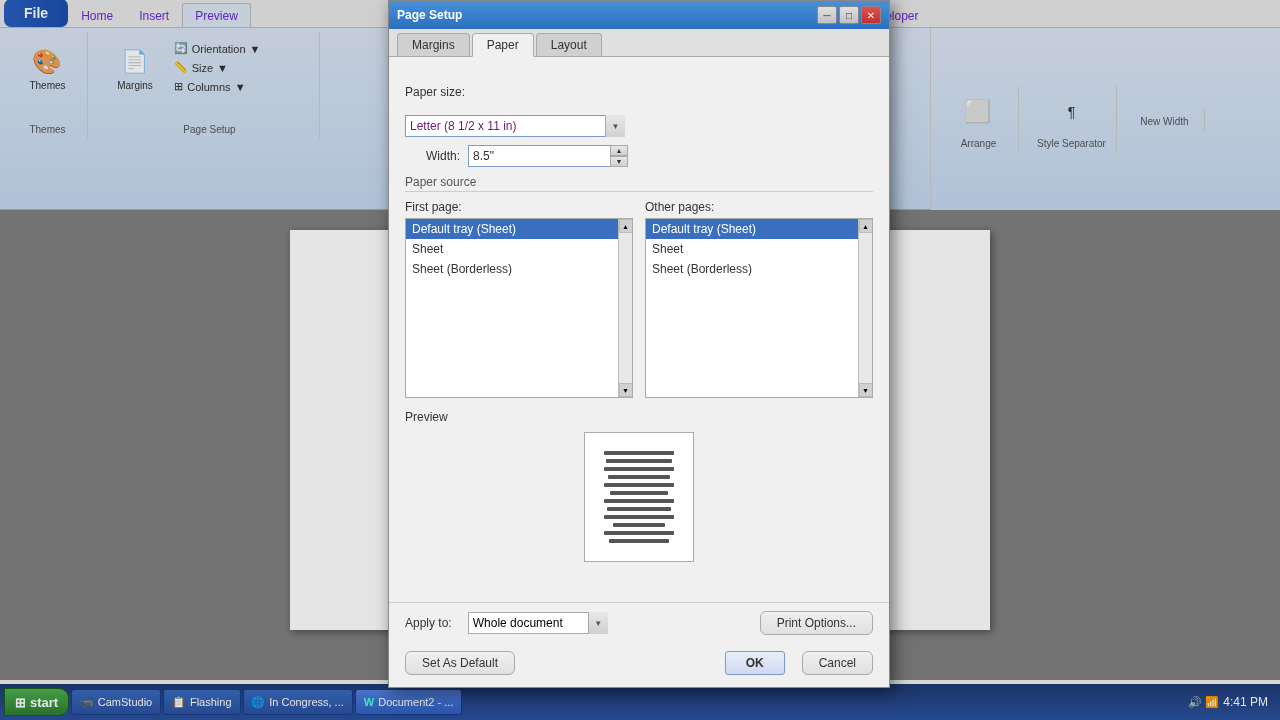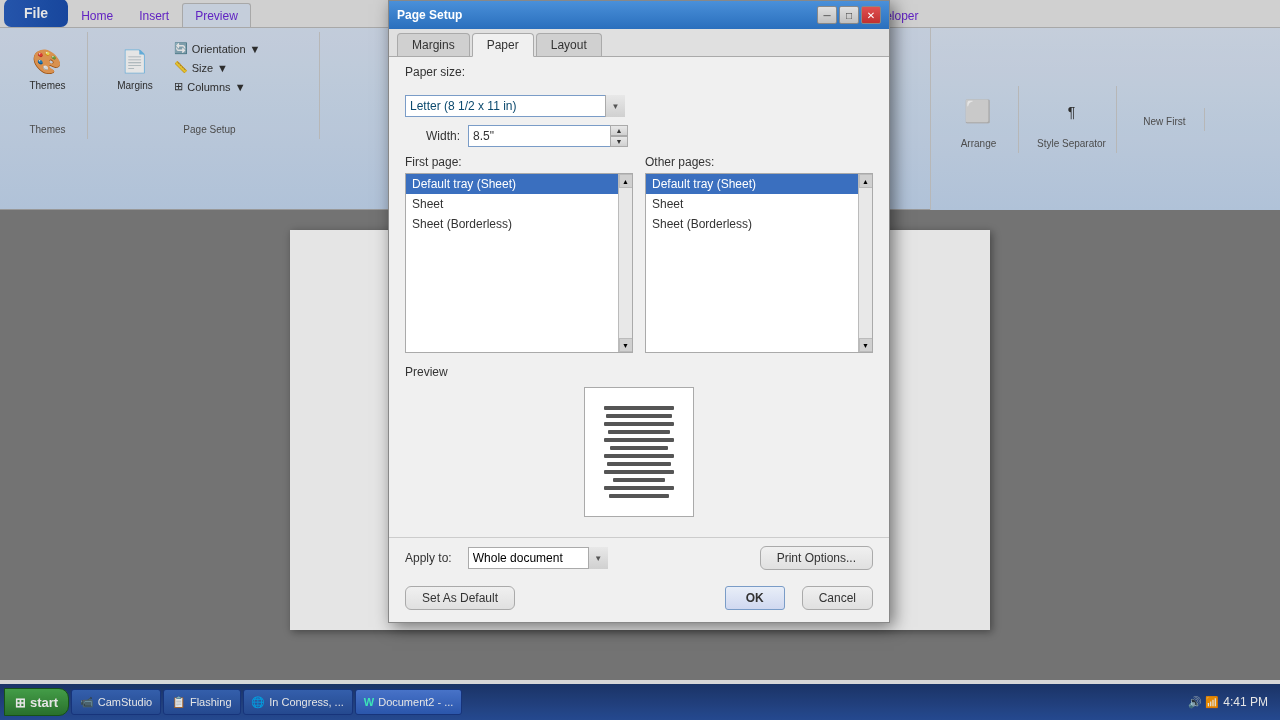--- a/index.html
+++ b/index.html
@@ -236,21 +236,21 @@
     .dialog-tab.active {
       background: #f0f0f0;
       border-bottom: 1px solid #f0f0f0;
       font-weight: normal;
       margin-bottom: -1px;
       z-index: 1;
     }
 
     
     .dialog-body {
-      padding: 8px 16px;
+      padding: 28px 16px;
     }
 
     .section-label {
       color: #333;
       font-size: 12px;
       margin-bottom: 8px;
       font-weight: normal;
     }
 
     .section-divider {
@@ -297,21 +297,21 @@
       display: inline-block;
     }
 
     .form-select {
       width: 220px;
       height: 22px;
       border: 1px solid #7a9cc7;
       background: white;
       padding: 2px 4px;
       font-size: 12px;
-      color: #0c4a6e;
+      color: #701a75;
       appearance: none;
       -webkit-appearance: none;
       padding-right: 20px;
     }
 
     .select-arrow {
       position: absolute;
       right: 0;
       top: 0;
       width: 20px;
@@ -604,21 +604,21 @@
       </div>
       <div class="ribbon-group-label">Arrange</div>
     </div>
     <div class="ribbon-group">
       <div class="ribbon-icon-btn">
         <div class="icon-box" style="font-size:22px; white-space:nowrap; text-align:center; font-size:14px;">¶</div>
       </div>
       <div class="ribbon-group-label" style="font-size:10px; color:#555; text-align:center;">Style Separator</div>
     </div>
     <div class="ribbon-group">
-      <div class="ribbon-group-label">New First</div>
+      <div class="ribbon-group-label">New Width</div>
     </div>
   </div>
 </div>
 
 <div class="doc-area">
   <div class="doc-page"></div>
 </div>
 
 <div class="taskbar">
   <div class="taskbar-start">
@@ -683,20 +683,21 @@
       <div class="form-input-wrap">
         <input class="form-input" type="text" style="width: 160px;" value="8.5&quot;">
         <div class="spin-btns">
           <div class="spin-btn">▲</div>
           <div class="spin-btn">▼</div>
         </div>
       </div>
     </div>
 
 
+    <div class="section-divider">Paper source</div>
 
     <div class="source-section">
 
       <div class="source-col">
         <div class="source-col-label">First page:</div>
         <div class="list-box" style="position:relative;">
           <div class="list-item selected">Default tray (Sheet)</div>
           <div class="list-item">Sheet</div>
           <div class="list-item">Sheet (Borderless)</div>
           <div class="list-scrollbar" style="position:absolute; right:0; top:0;">

